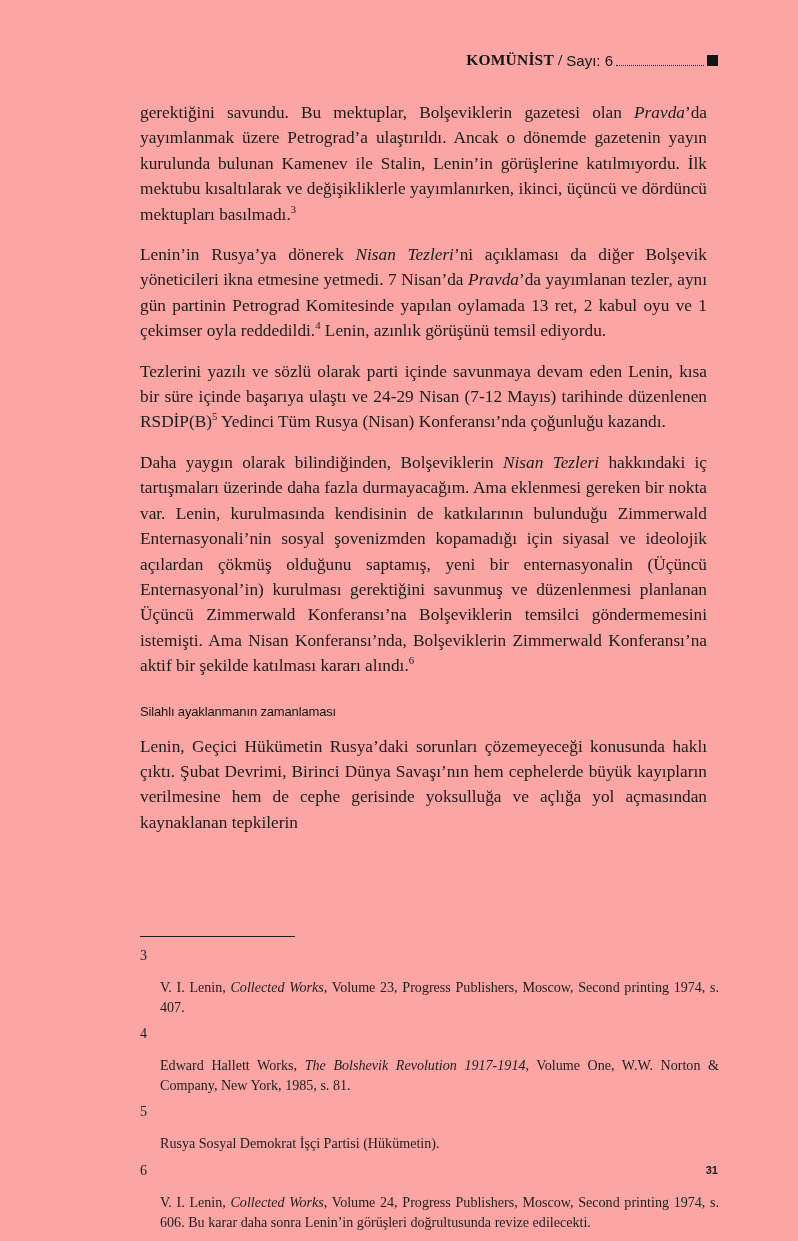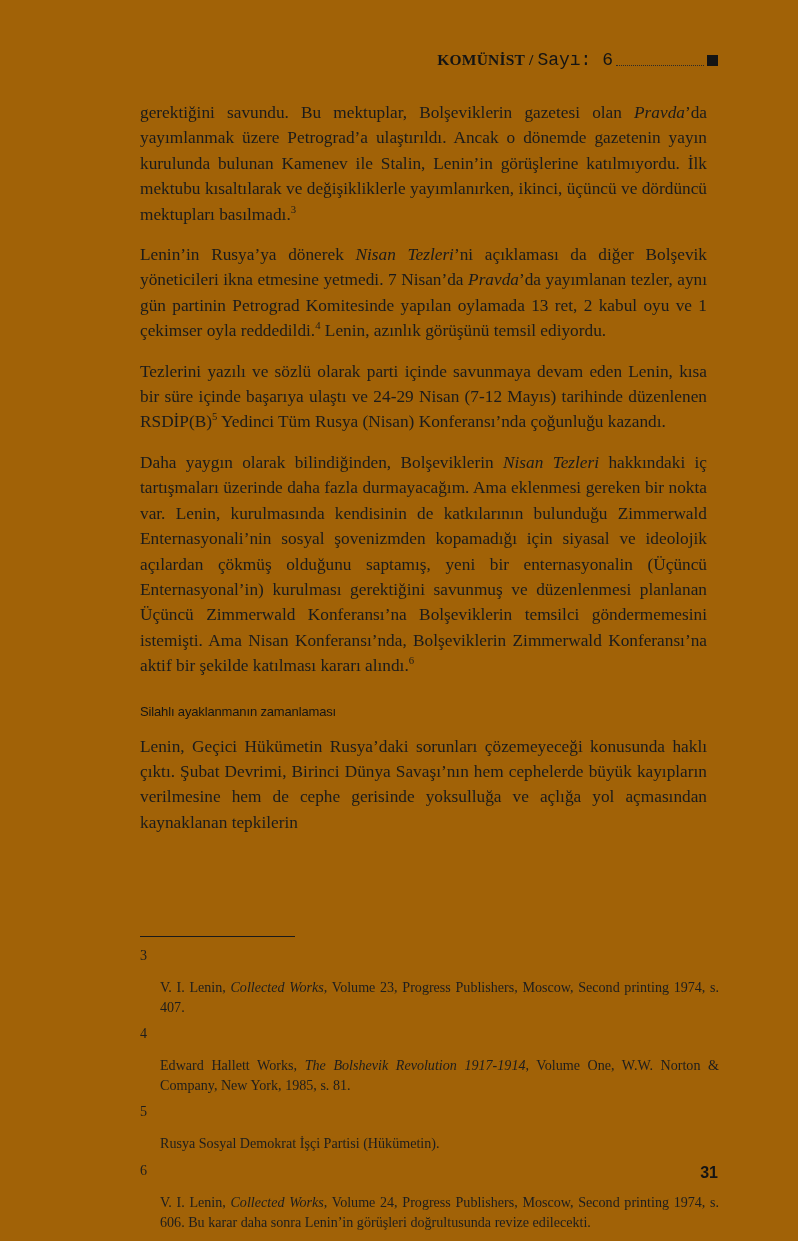--- a/index.html
+++ b/index.html
@@ -14,21 +14,21 @@
     position: relative;
     overflow: hidden;
     font-family: "Liberation Serif", "DejaVu Serif", serif;
     color: #1a1a1a;
     -webkit-font-smoothing: antialiased;
   }
 
   .page {
     position: absolute;
     inset: 0;
-    background: #a16207;
+    background: #fca5a5;
   }
 
   
   .running-head {
     position: absolute;
     left: 140px;
     right: 80px;
     top: 48px;
     height: 24px;
     display: flex;
@@ -44,22 +44,22 @@
     white-space: nowrap;
   }
   .rh-sep {
     font-family: "Liberation Serif", "DejaVu Serif", serif;
     font-weight: bold;
     font-size: 15.5px;
     color: #141414;
     margin: 0 4px;
   }
   .rh-issue {
-    font-family: Liberation Mono, monospace;
-    font-size: 18px;
+    font-family: Liberation Sans, sans-serif;
+    font-size: 15px;
     color: #141414;
     white-space: nowrap;
   }
   .rh-dots {
     flex: 0 0 88px;
     height: 11px;
     margin: 0 3px 0 3px;
     border-bottom: 1.6px dotted #2a2a2a;
     align-self: center;
   }
@@ -141,21 +141,21 @@
     margin-top: 32px;
   }
 
   
   .folio {
     position: absolute;
     right: 80px;
     top: 1164px;
     font-family: "Liberation Sans", "DejaVu Sans", sans-serif;
     font-weight: bold;
-    font-size: 16px;
+    font-size: 11px;
     color: #141414;
     text-align: right;
   }
 </style>
 </head>
 <body>
 
 <div class="page">
 
   <div class="running-head">

